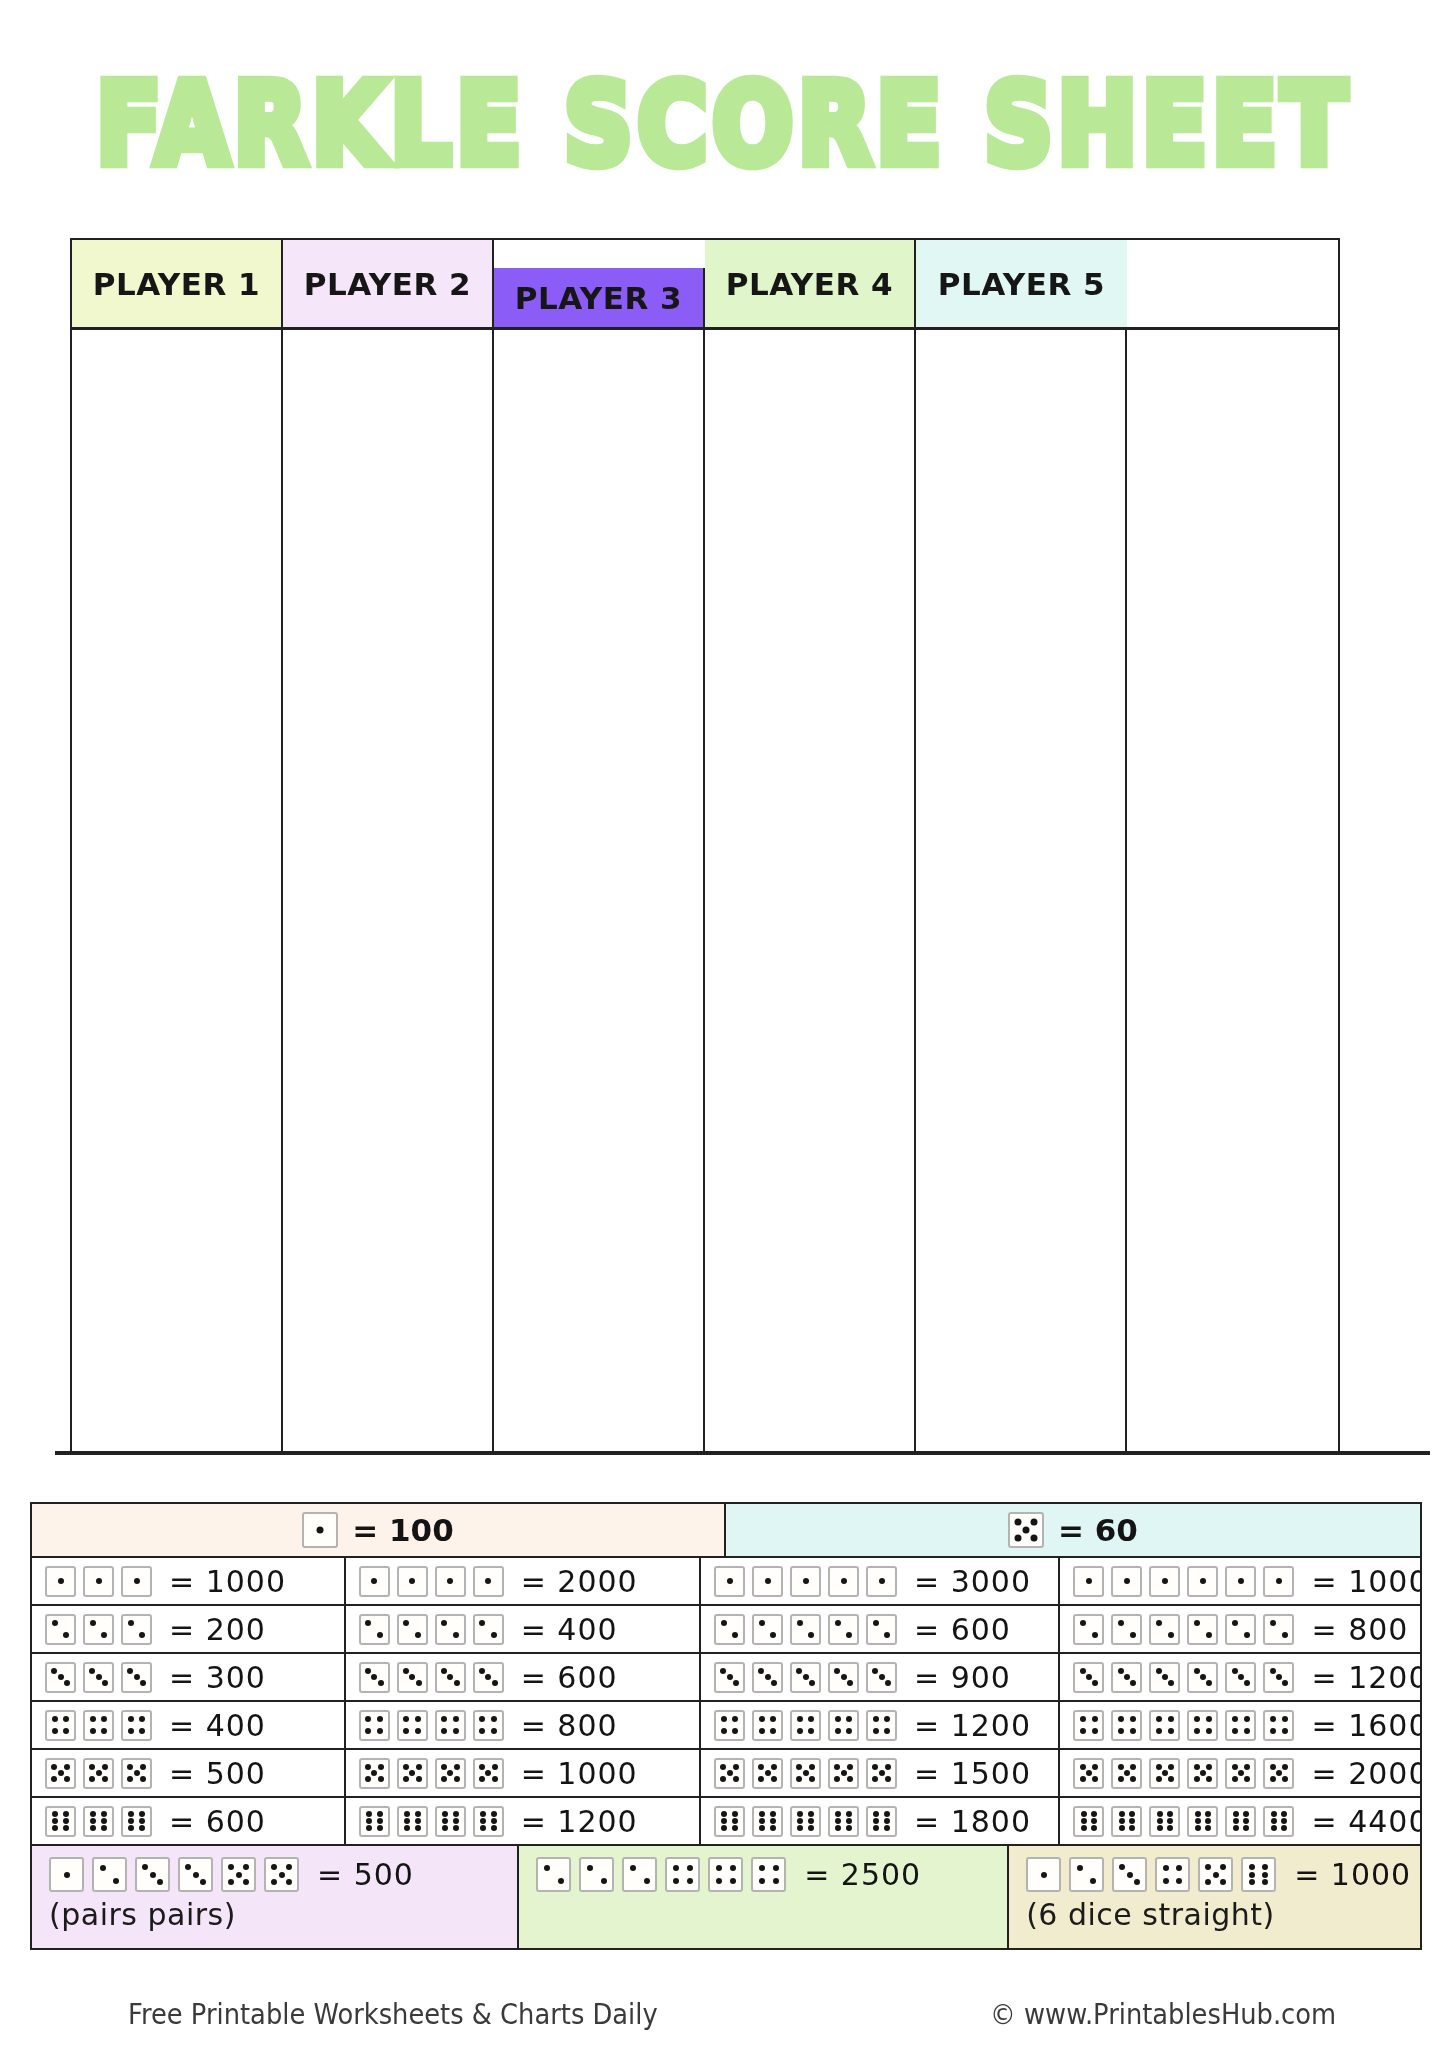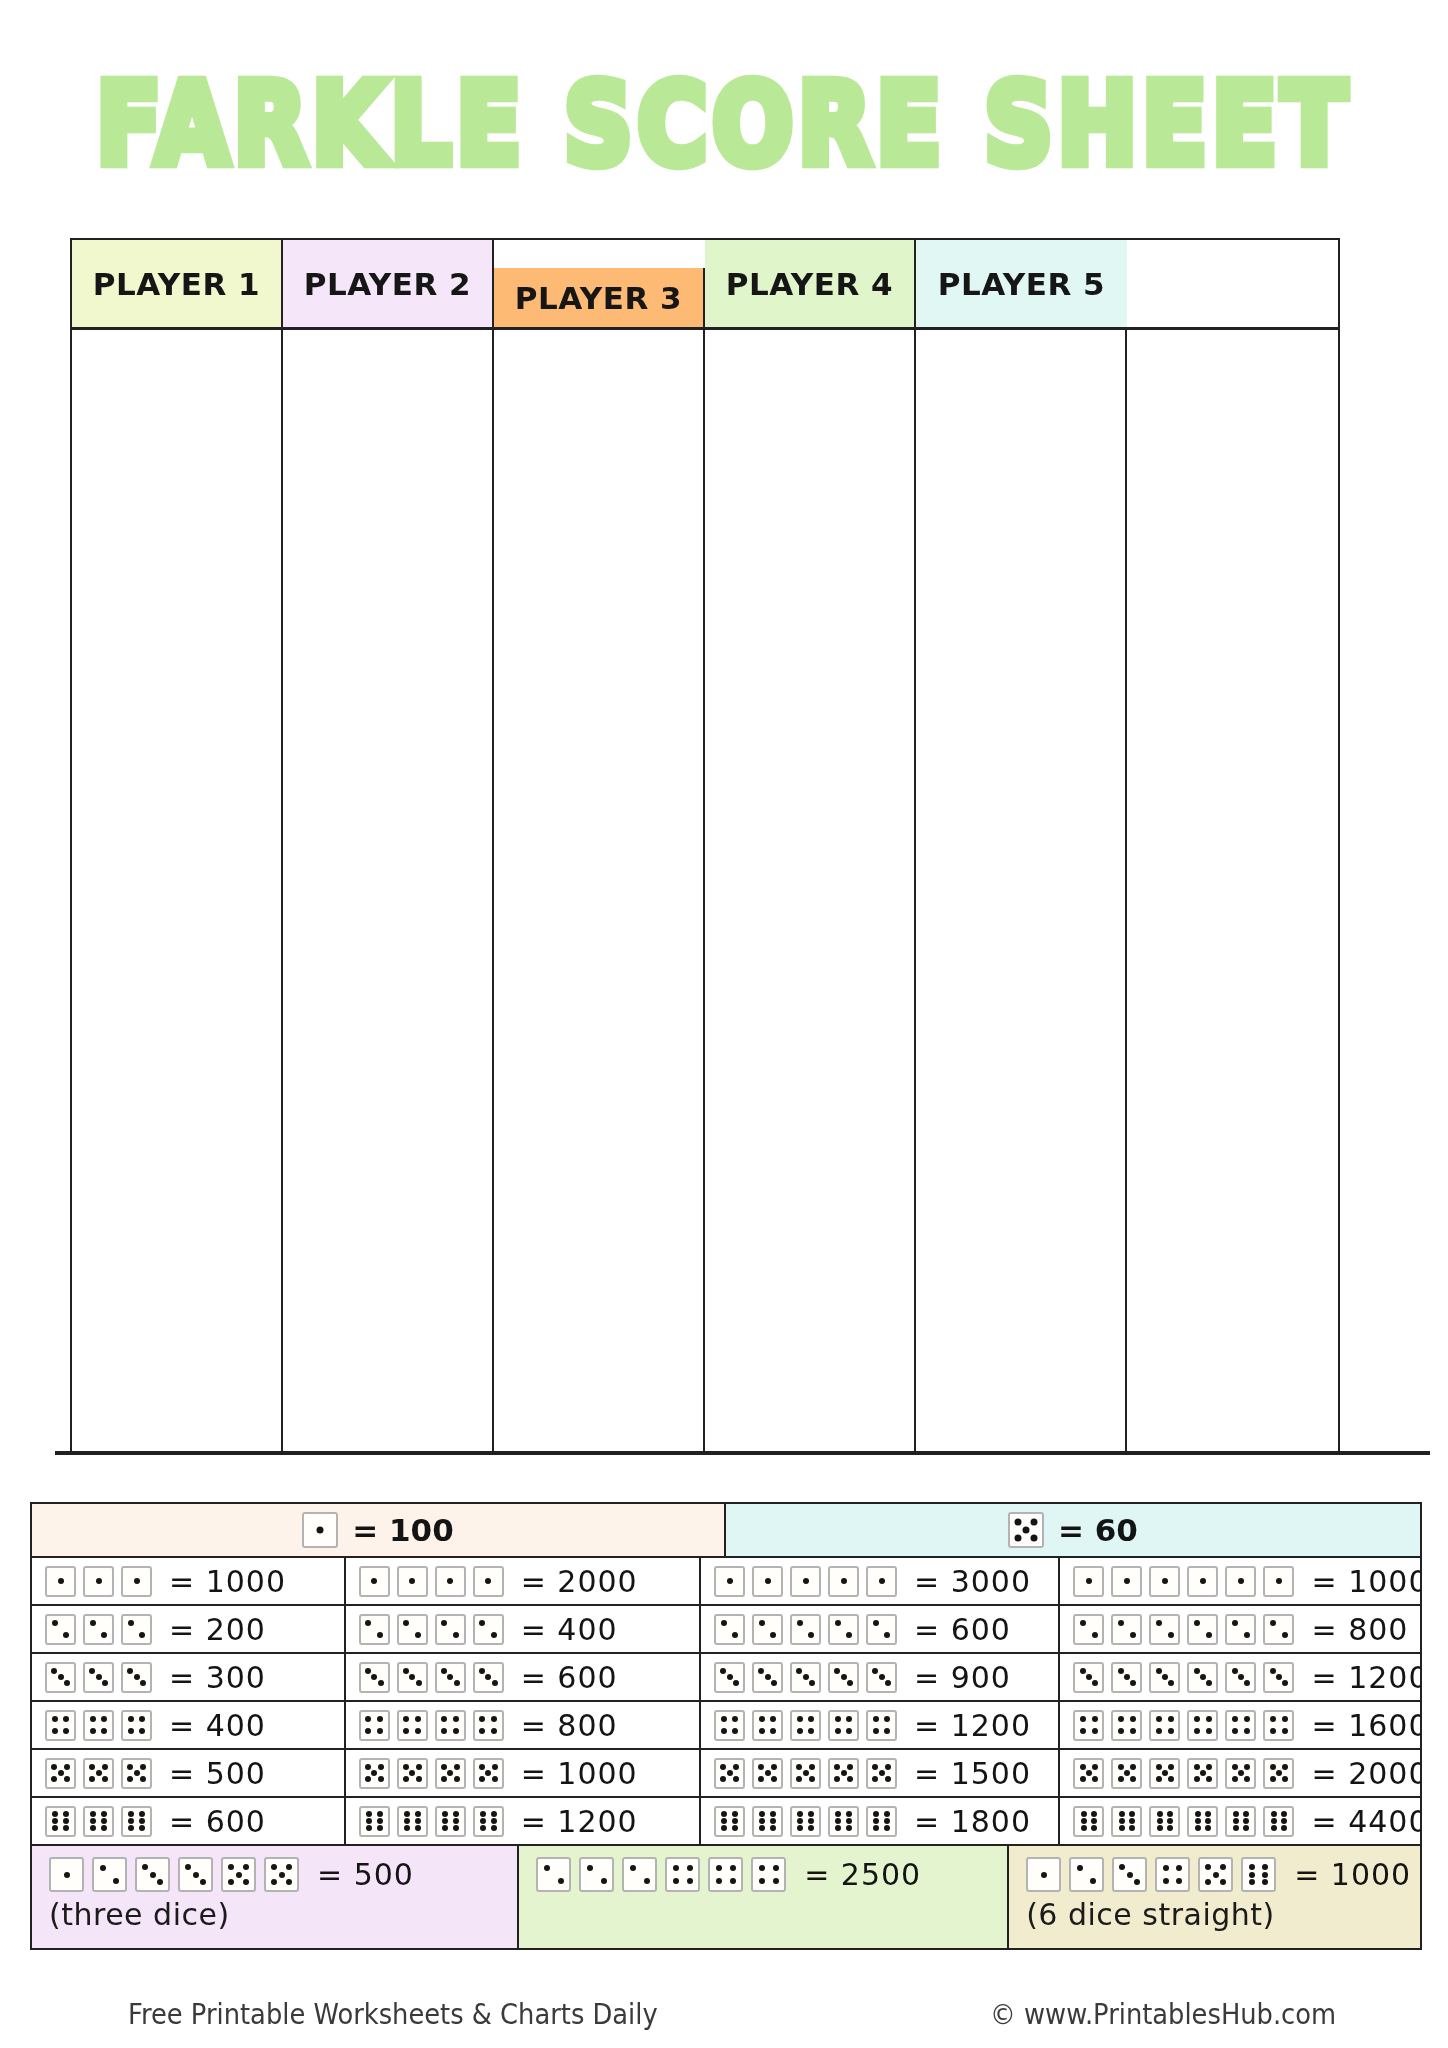--- a/index.html
+++ b/index.html
@@ -89,21 +89,21 @@
 <body>
 
 <div class="page">
 
   <div class="title">FARKLE SCORE SHEET</div>
 
   <div class="ptable">
     <div class="phead" id="playerHeader">
         <div class="pcell" style="background: rgb(241, 248, 205);">PLAYER 1</div>
         <div class="pcell" style="background: rgb(246, 230, 250);">PLAYER 2</div>
-        <div class="pcell" style="background: #fdba74; margin-top: 28px;">PLAYER 3</div>
+        <div class="pcell" style="background: #8b5cf6; margin-top: 28px;">PLAYER 3</div>
         <div class="pcell" style="background: rgb(224, 245, 201);">PLAYER 4</div>
         <div class="pcell" style="background: rgb(224, 247, 244);">PLAYER 5</div>
       </div>
     <div class="pbody" id="playerBody">
         <div class="pcol"></div>
         <div class="pcol"></div>
         <div class="pcol"></div>
         <div class="pcol"></div>
         <div class="pcol"></div>
         <div class="pcol"></div>
@@ -840,21 +840,21 @@
             </span>
             <span class="die" style="width: 35px; height: 35px;">
               <span class="pip" style="width: 6px; height: 6px; left: 26%; top: 26%;"></span>
               <span class="pip" style="width: 6px; height: 6px; left: 74%; top: 26%;"></span>
               <span class="pip" style="width: 6px; height: 6px; left: 50%; top: 50%;"></span>
               <span class="pip" style="width: 6px; height: 6px; left: 26%; top: 74%;"></span>
               <span class="pip" style="width: 6px; height: 6px; left: 74%; top: 74%;"></span>
             </span>
             <span class="val">= 500</span>
           </div>
-          <div class="cap">(three dice)</div>
+          <div class="cap">(pairs pairs)</div>
         </div>
         <div class="spcell" style="background: rgb(228, 244, 206);">
           <div class="dice-row">
             <span class="die" style="width: 35px; height: 35px;">
               <span class="pip" style="width: 6px; height: 6px; left: 28%; top: 28%;"></span>
               <span class="pip" style="width: 6px; height: 6px; left: 72%; top: 72%;"></span>
             </span>
             <span class="die" style="width: 35px; height: 35px;">
               <span class="pip" style="width: 6px; height: 6px; left: 28%; top: 28%;"></span>
               <span class="pip" style="width: 6px; height: 6px; left: 72%; top: 72%;"></span>

